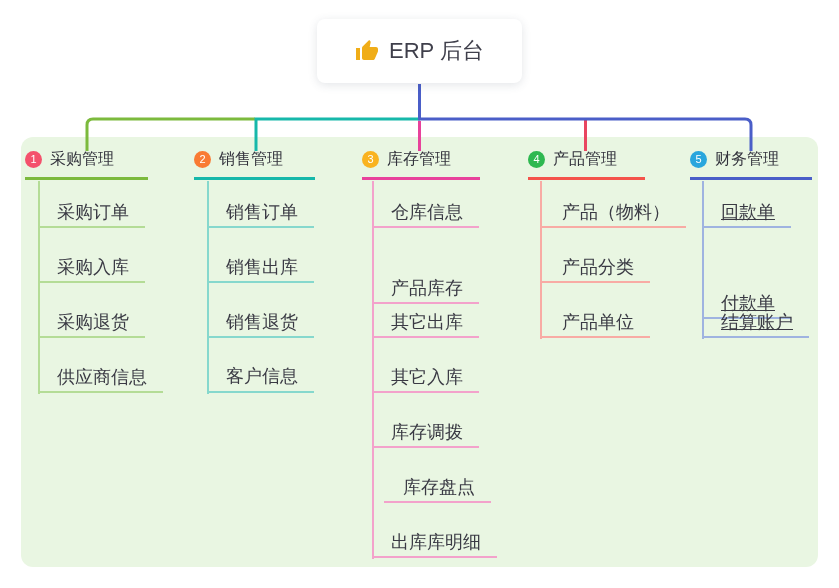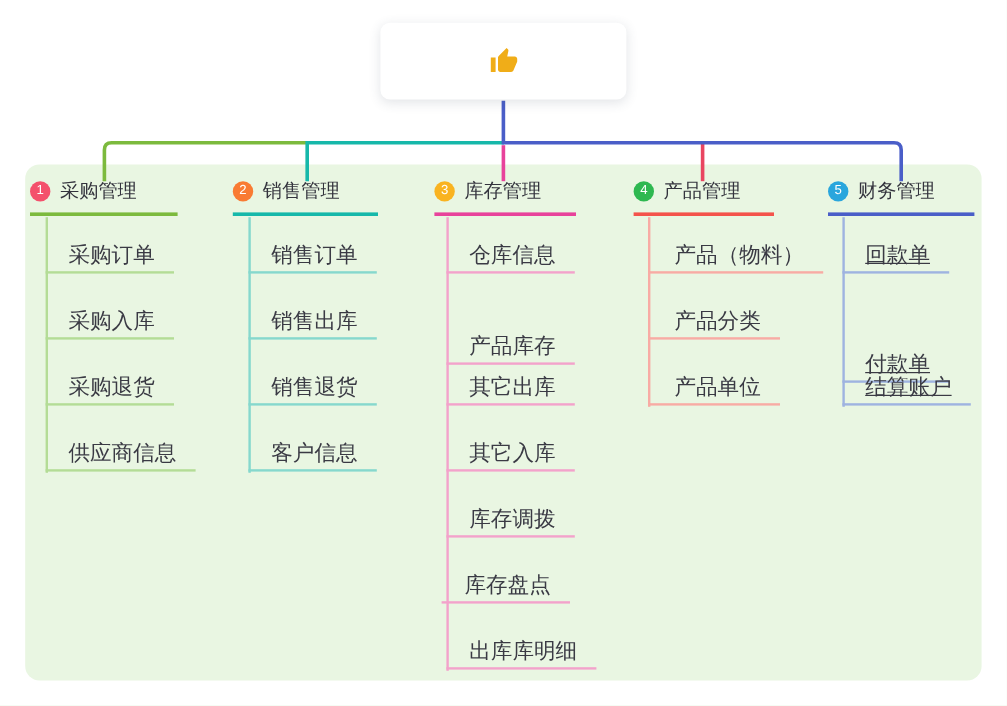--- a/index.html
+++ b/index.html
@@ -73,20 +73,21 @@
   <path d="M 420 119 H 256 V 151" fill="none" stroke="#16b8aa" stroke-width="3"></path>
   <path d="M 585.5 119 V 151" fill="none" stroke="#e94560" stroke-width="3"></path>
   <path d="M 419.5 84 V 119 H 745 Q 751 119 751 125 V 151" fill="none" stroke="#4a5ec8" stroke-width="3"></path>
   <path d="M 419.5 121 V 151" fill="none" stroke="#e8429b" stroke-width="3"></path>
 </svg>
 
 <div class="root-card">
   <svg class="thumb-icon" viewBox="0 0 24 24">
     <path fill="#f0ad18" d="M1 21h4V9H1v12zM23 10c0-1.1-.9-2-2-2h-6.31l.95-4.57.03-.32c0-.41-.17-.79-.44-1.06L14.17 1 7.59 7.59C7.22 7.95 7 8.45 7 9v10c0 1.1.9 2 2 2h9c.83 0 1.54-.5 1.84-1.22l3.02-7.05c.09-.23.14-.47.14-.72v-2z"></path>
   </svg>
+  <span>ERP 后台</span>
 </div>
 
 <div class="b1">
   <div class="branch-header" style="left:25px;width:123px;">
     <span class="badge">1</span>
     <span>采购管理</span>
   </div>
   <div class="spine" style="left:38px;top:181px;height:213px;"></div>
   <div class="item" style="left:38px;top:202px;">采购订单</div>
   <div class="item" style="left:38px;top:257px;">采购入库</div>
@@ -96,35 +97,35 @@
 
 <div class="b2">
   <div class="branch-header" style="left:194px;width:121px;">
     <span class="badge">2</span>
     <span>销售管理</span>
   </div>
   <div class="spine" style="left:207px;top:181px;height:213px;"></div>
   <div class="item" style="left:207px;top:202px;">销售订单</div>
   <div class="item" style="left:207px;top:257px;">销售出库</div>
   <div class="item" style="left:207px;top:312px;">销售退货</div>
-  <div class="item" style="left:207px;top:367px;">客户信息</div>
+  <div class="item" style="left:207px;top:367px;font-family:Liberation Mono, monospace;">客户信息</div>
 </div>
 
 <div class="b3">
   <div class="branch-header" style="left:362px;width:118px;">
     <span class="badge">3</span>
     <span>库存管理</span>
   </div>
   <div class="spine" style="left:372px;top:181px;height:378px;"></div>
   <div class="item" style="left:372px;top:202px;">仓库信息</div>
   <div class="item" style="left:372px;top:257px;margin-top:21px;">产品库存</div>
   <div class="item" style="left:372px;top:312px;">其它出库</div>
   <div class="item" style="left:372px;top:367px;">其它入库</div>
   <div class="item" style="left:372px;top:422px;">库存调拨</div>
-  <div class="item" style="left:368px;top:477px;">库存盘点</div>
+  <div class="item" style="left:384px;top:477px;">库存盘点</div>
   <div class="item" style="left:372px;top:532px;">出库库明细</div>
 </div>
 
 <div class="b4">
   <div class="branch-header" style="left:528px;width:117px;">
     <span class="badge">4</span>
     <span>产品管理</span>
   </div>
   <div class="spine" style="left:540px;top:181px;height:158px;"></div>
   <div class="item" style="left:540px;top:202px;">产品（物料）</div>

